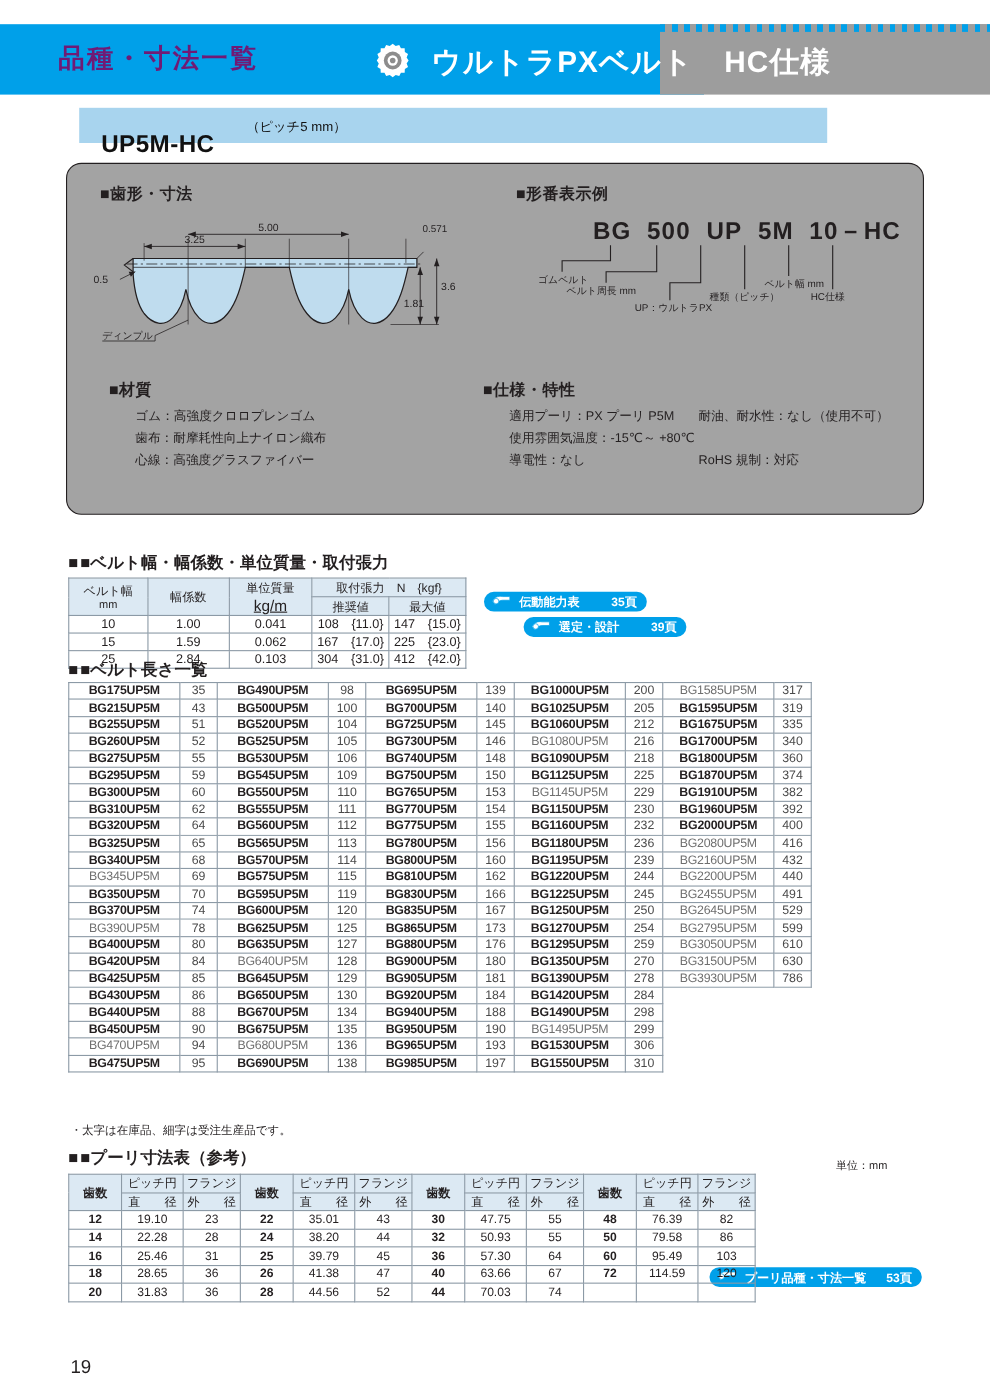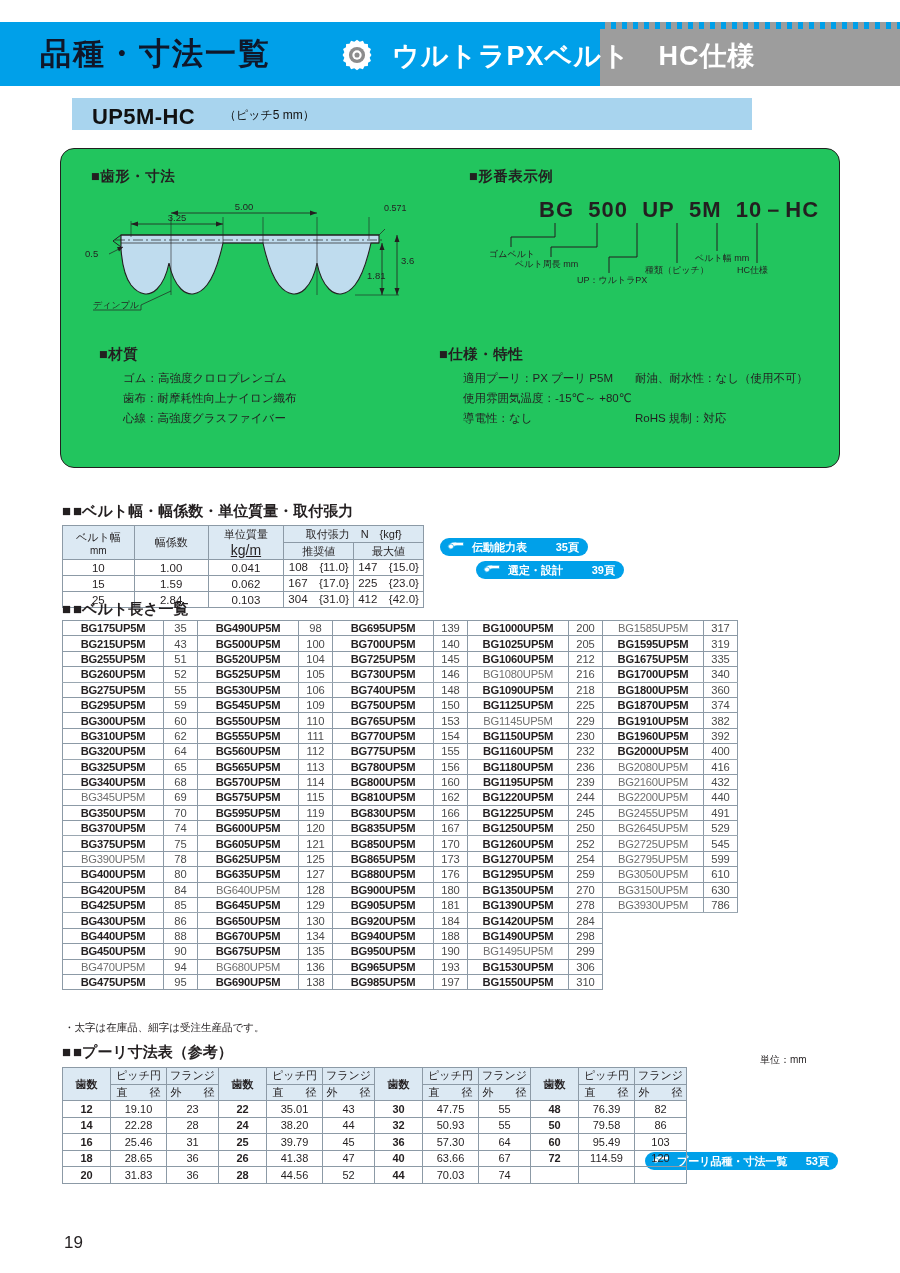--- a/index.html
+++ b/index.html
@@ -10,43 +10,43 @@
     color:#231f20; position:relative; overflow:hidden;
   }
 
   
   .banner { position:absolute; left:0; top:22px; width:900px; height:64px; }
   .banner-blue { position:absolute; left:0; top:0; width:640px; height:64px; background:#00a0e9; }
   .banner-gray { position:absolute; left:600px; top:0; width:300px; height:64px; background:#9d9d9d; }
   .banner-teeth { position:absolute; left:600px; top:0; width:300px; height:7px; overflow:hidden;
       background:repeating-linear-gradient(90deg,#00a0e9 0 5px, #9d9d9d 5px 11px); }
   .banner-title {
-    position:absolute; left:40px; top:8px; width:300px; height:48px;
-    font-size:31px; font-weight:bold; color:#0f172a; letter-spacing:2px;
+    position:absolute; left:53px; top:8px; width:300px; height:48px;
+    font-size:24px; font-weight:bold; color:#701a75; letter-spacing:2px;
     line-height:48px; white-space:nowrap;
   }
   .banner-sub {
     position:absolute; left:392px; top:12px; height:44px;
     font-size:27px; font-weight:bold; color:#ffffff; letter-spacing:1px;
     line-height:44px; white-space:nowrap;
   }
   .gear-icon { position:absolute; left:340px; top:16px; width:34px; height:34px; }
 
   
   .model-bar {
     position:absolute; left:72px; top:98px; width:680px; height:32px;
     background:#a8d4ee;
   }
-  .model-bar .m1 { position:absolute; left:20px; top:6px; font-size:22px; font-weight:bold; color:#111; letter-spacing:0.4px;}
+  .model-bar .m1 { position:absolute; left:20px; top:20px; font-size:22px; font-weight:bold; color:#111; letter-spacing:0.4px;}
   .model-bar .m2 { position:absolute; left:152px; top:9px; font-size:12px; color:#111; }
 
   
   .panel {
     position:absolute; left:60px; top:148px; width:780px; height:320px;
-    border:1.4px solid #231f20; border-radius:14px; background:#22c55e;
+    border:1.4px solid #231f20; border-radius:14px; background:#a3a3a3;
   }
   .sec-head { font-size:14.5px; font-weight:bold; color:#231f20; letter-spacing:.5px; }
 
   
   .tooth-wrap { position:absolute; left:18px; top:18px; width:360px; height:150px; }
   .mat-block { position:absolute; left:38px; top:196px; width:330px; }
   .mat-block .ttl { position:absolute; left:0; top:0; }
   .mat-block .li { position:absolute; left:24px; font-size:11.5px; color:#231f20; white-space:nowrap; }
 
   .part-block { position:absolute; left:408px; top:18px; width:350px; height:150px; }
@@ -471,32 +471,20 @@
           <td class="nm bold gsep">BG600UP5M</td>
           <td class="tn num gsep">120</td>
           <td class="nm bold gsep">BG835UP5M</td>
           <td class="tn num gsep">167</td>
           <td class="nm bold gsep">BG1250UP5M</td>
           <td class="tn num gsep">250</td>
           <td class="nm thin gsep">BG2645UP5M</td>
           <td class="tn num gsep">529</td>
         </tr>
         <tr>
-          <td class="nm bold">BG375UP5M</td>
-          <td class="tn num">75</td>
-          <td class="nm bold">BG605UP5M</td>
-          <td class="tn num">121</td>
-          <td class="nm bold">BG850UP5M</td>
-          <td class="tn num">170</td>
-          <td class="nm bold">BG1260UP5M</td>
-          <td class="tn num">252</td>
-          <td class="nm thin">BG2725UP5M</td>
-          <td class="tn num">545</td>
-        </tr>
-        <tr>
           <td class="nm thin">BG390UP5M</td>
           <td class="tn num">78</td>
           <td class="nm bold">BG625UP5M</td>
           <td class="tn num">125</td>
           <td class="nm bold">BG865UP5M</td>
           <td class="tn num">173</td>
           <td class="nm bold">BG1270UP5M</td>
           <td class="tn num">254</td>
           <td class="nm thin">BG2795UP5M</td>
           <td class="tn num">599</td>

